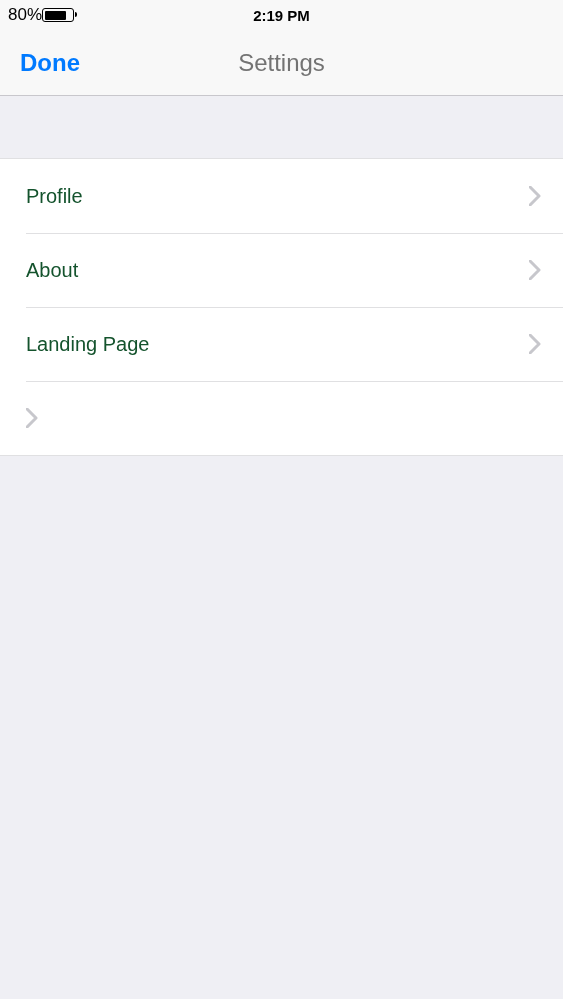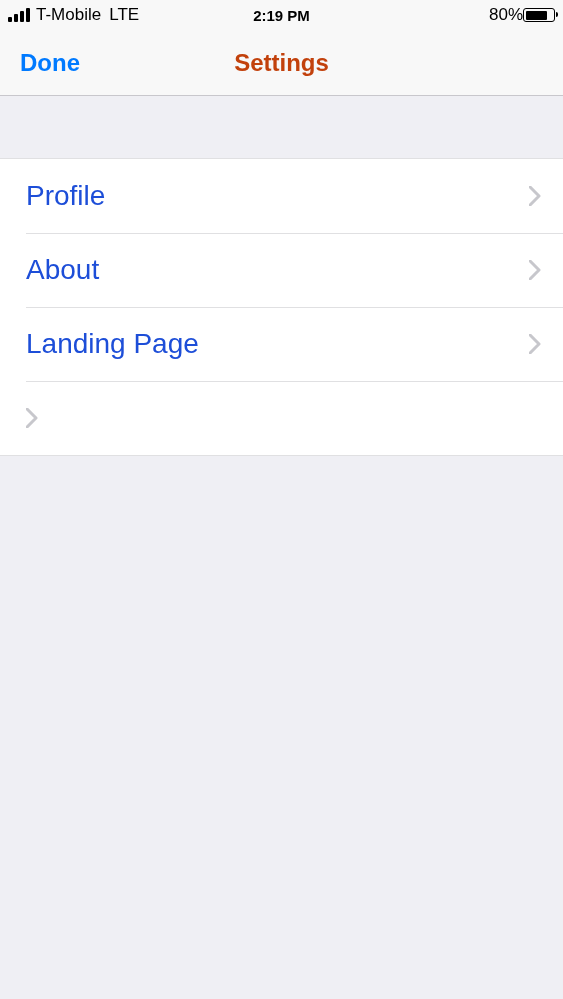--- a/index.html
+++ b/index.html
@@ -102,22 +102,22 @@
       font-size: 24px;
       font-weight: 600;
       cursor: pointer;
       text-align: right;
     }
     .nav-title {
       position: absolute;
       left: 50%;
       transform: translateX(-50%);
       font-size: 24px;
-      font-weight: 700;
-      color: #c2410c;
+      font-weight: 400;
+      color: #737373;
     }
     .spacer {
       height: 62px;
       background: #efeff4;
     }
     .list {
       background: #fff;
       border-top: 1px solid #e0e0e2;
       border-bottom: 1px solid #e0e0e2;
     }
@@ -133,49 +133,39 @@
     .list-item + .list-item::before {
       content: "";
       position: absolute;
       top: 0;
       left: 26px;
       right: 0;
       height: 1px;
       background: #e0e0e2;
     }
     .list-label {
-      font-size: 28px;
+      font-size: 20px;
       font-weight: 400;
-      color: #1d4ed8;
+      color: #14532d;
     }
     .chevron {
       width: 12px;
       height: 20px;
       flex-shrink: 0;
     }
     .chevron svg {
       width: 100%;
       height: 100%;
       display: block;
     }
   </style>
 </head>
 <body>
 
 <div class="status-bar">
-  <div class="status-left">
-    <div class="signal-bars">
-      <span></span>
-        <span></span>
-        <span></span>
-        <span></span>
-    </div>
-    <span class="carrier">T-Mobile</span>
-    <span class="network">LTE</span>
-  </div>
   <div class="status-center">2:19 PM</div>
   <div class="status-right">
     <span>80%</span>
     <div class="battery">
       <div class="battery-fill"></div>
     </div>
   </div>
 </div>
 
 <div class="nav-bar">

